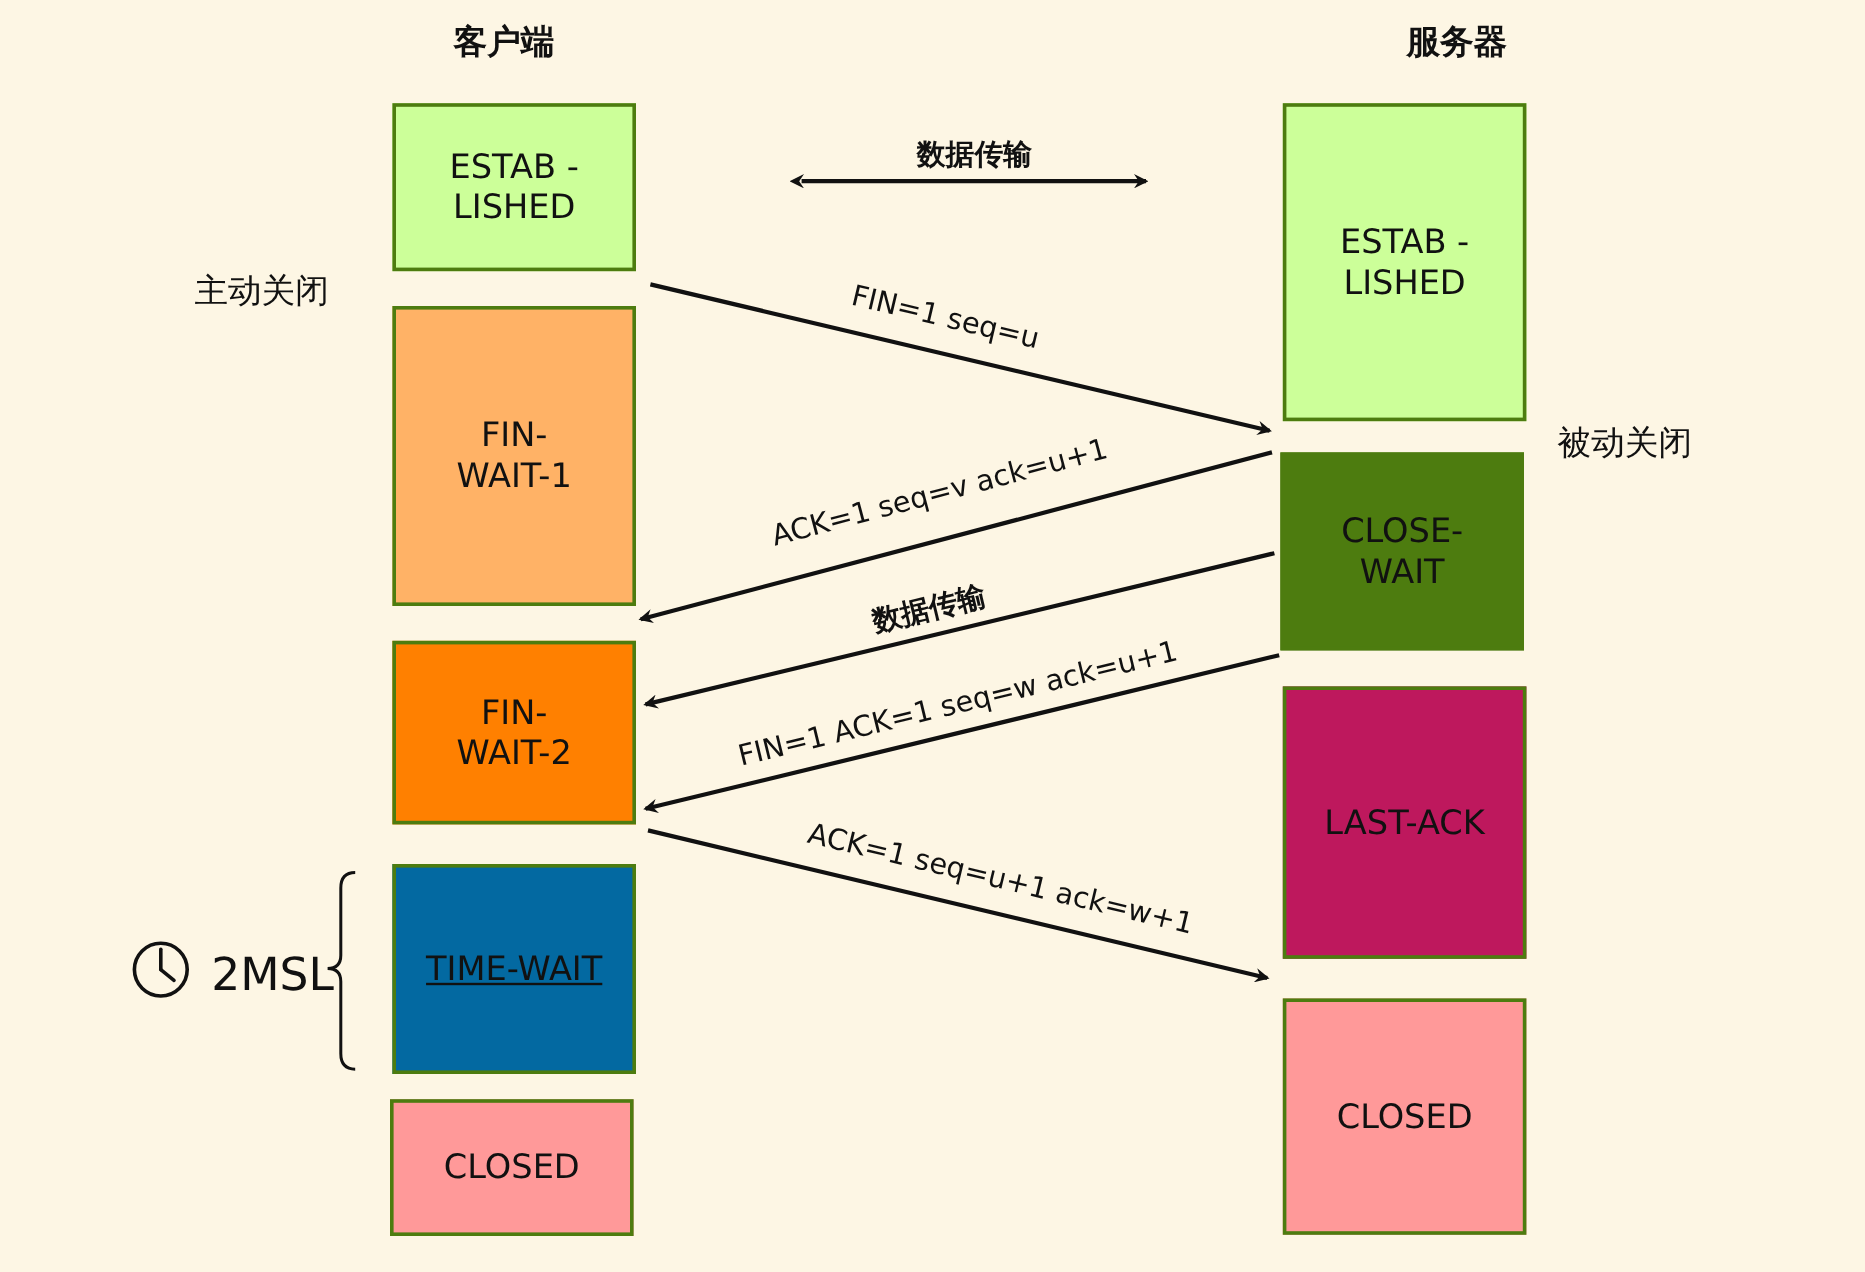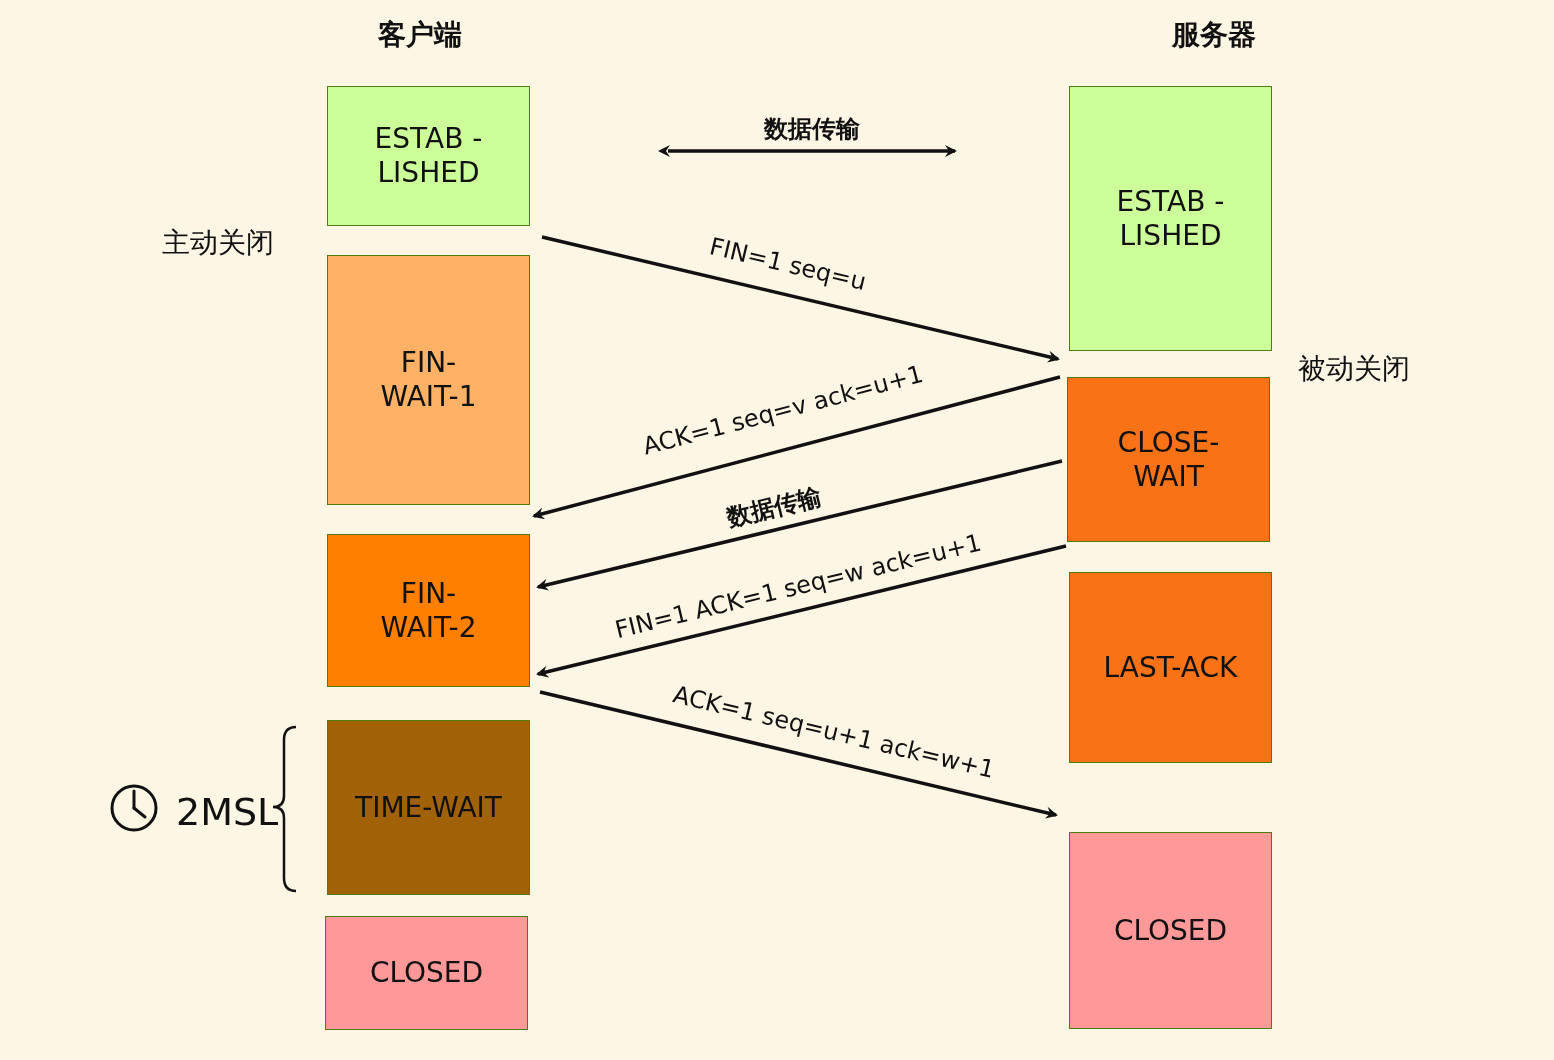--- a/index.html
+++ b/index.html
@@ -19,21 +19,21 @@
   }
   .side-label {
     position: absolute;
     font-size: 28px;
     font-weight: normal;
     white-space: nowrap;
   }
   .state {
     position: absolute;
     box-sizing: border-box;
-    border: 1px solid #4d7c0f;
+    border: 3px solid #4d7c0f;
     display: flex;
     align-items: center;
     justify-content: center;
     text-align: center;
     font-family: "DejaVu Sans", sans-serif;
     font-size: 28px;
     line-height: 34px;
     white-space: pre-line;
   }
   svg#arrows { position: absolute; left: 0; top: 0; }
@@ -62,28 +62,28 @@
 
 <div class="side-label" style="left:162px; top:224px;">主动关闭</div>
 <div class="side-label" style="left:1298px; top:350px;">被动关闭</div>
 
 <div class="state" style="left: 327px; top: 86px; width: 203px; height: 140px; background: rgb(204, 255, 153);">ESTAB -
 LISHED</div>
 <div class="state" style="left: 327px; top: 255px; width: 203px; height: 250px; background: rgb(255, 178, 102);">FIN-
 WAIT-1</div>
 <div class="state" style="left: 327px; top: 534px; width: 203px; height: 153px; background: rgb(255, 128, 0);">FIN-
 WAIT-2</div>
-<div class="state" style="left: 327px; top: 720px; width: 203px; height: 175px; background: #a16207;">TIME-WAIT</div>
+<div class="state" style="left: 327px; top: 720px; width: 203px; height: 175px; background: #0369a1; text-decoration: underline;">TIME-WAIT</div>
 <div class="state" style="left: 325px; top: 916px; width: 203px; height: 114px; background: rgb(255, 153, 153);">CLOSED</div>
 
 <div class="state" style="left: 1069px; top: 86px; width: 203px; height: 265px; background: rgb(204, 255, 153);">ESTAB -
 LISHED</div>
-<div class="state" style="left: 1067px; top: 377px; width: 203px; height: 165px; background: #f97316;">CLOSE-
+<div class="state" style="left: 1067px; top: 377px; width: 203px; height: 165px; background: #4d7c0f;">CLOSE-
 WAIT</div>
-<div class="state" style="left: 1069px; top: 572px; width: 203px; height: 191px; background: #f97316;">LAST-ACK</div>
+<div class="state" style="left: 1069px; top: 572px; width: 203px; height: 227px; background: #be185d;">LAST-ACK</div>
 <div class="state" style="left: 1069px; top: 832px; width: 203px; height: 197px; background: rgb(255, 153, 153);">CLOSED</div>
 
 <svg id="arrows" width="1554" height="1060">
   <defs>
     <marker id="ah" markerWidth="12" markerHeight="12" refX="10" refY="6" orient="auto" markerUnits="userSpaceOnUse">
       <path d="M0,0 L12,6 L0,12 L4,6 Z" fill="#111"></path>
     </marker>
     <marker id="ah-start" markerWidth="12" markerHeight="12" refX="2" refY="6" orient="auto-start-reverse" markerUnits="userSpaceOnUse">
       <path d="M0,0 L12,6 L0,12 L4,6 Z" fill="#111"></path>
     </marker>

